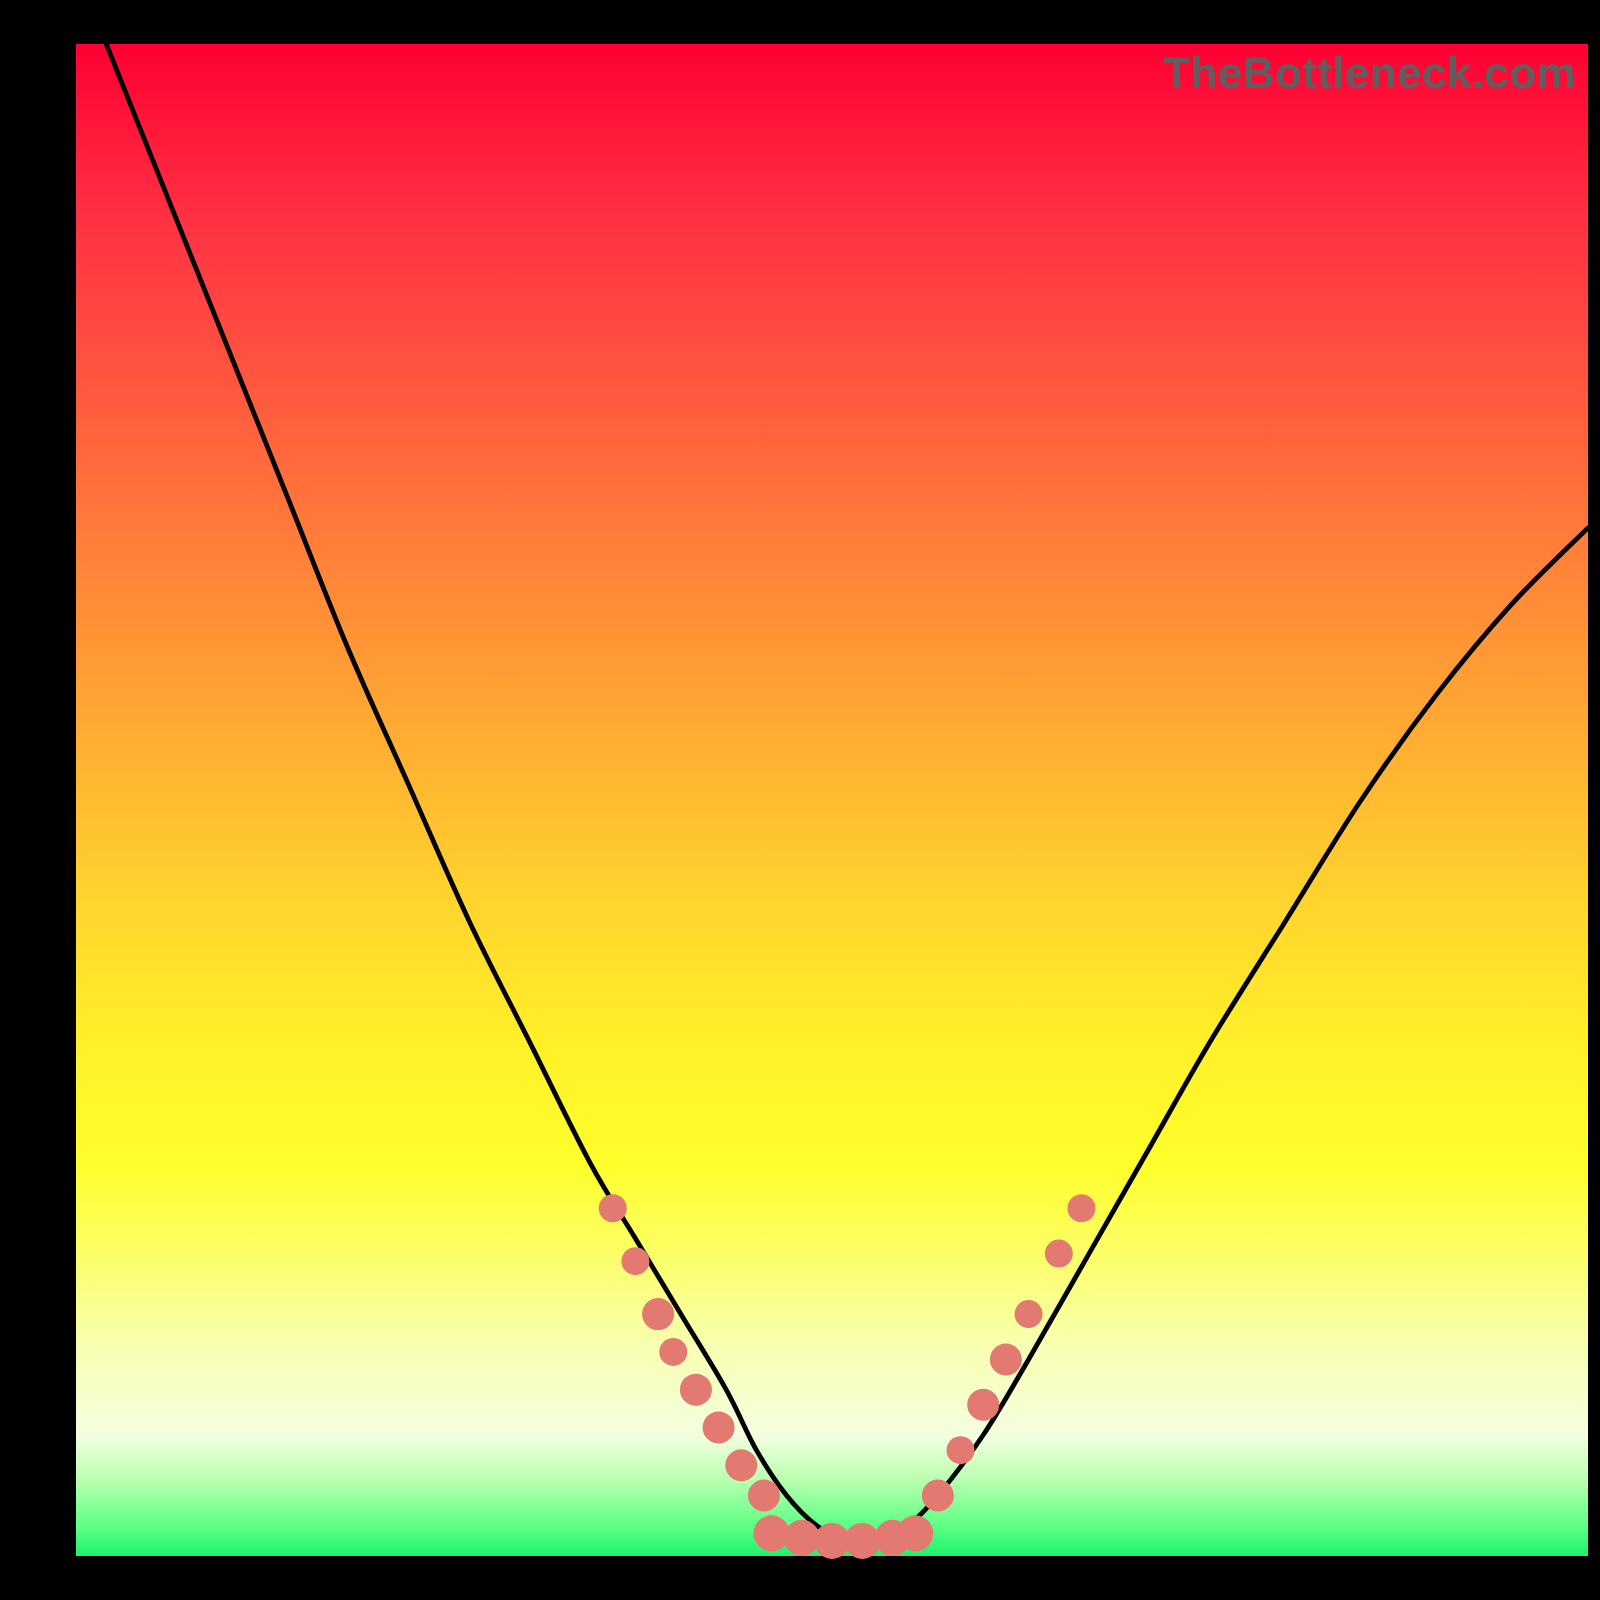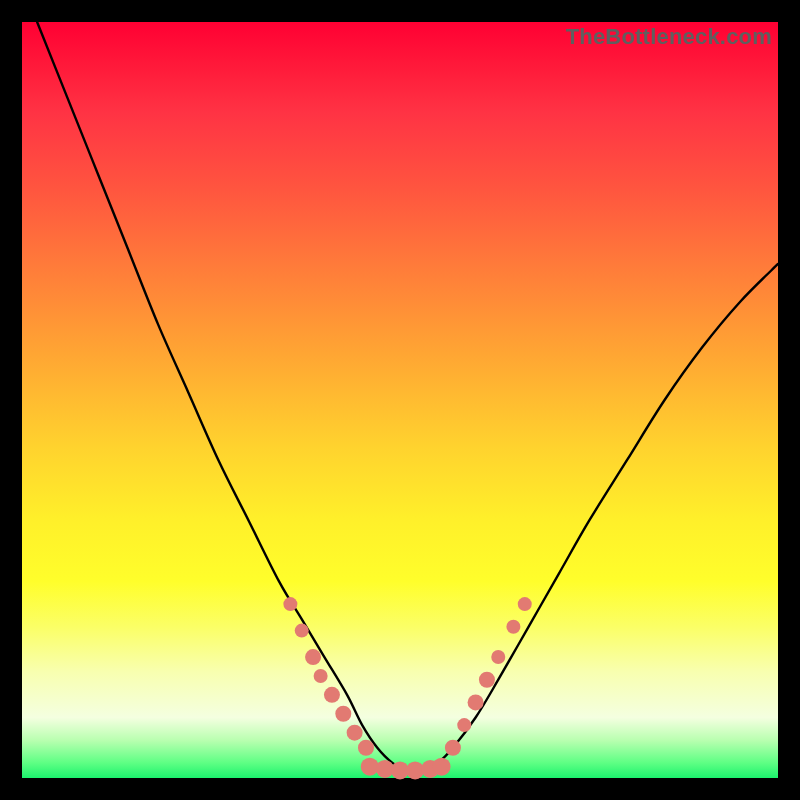--- a/index.html
+++ b/index.html
@@ -13,21 +13,21 @@
   .frame {
     position: absolute;
     left: 22px;
     top: 22px;
     width: 756px;
     height: 756px;
     background: #000;
   }
   .plot-area {
     position: absolute;
-    left: 0;
+    left: 16px;
     top: 0;
     width: 756px;
     height: 756px;
     border-radius: 23px;
   }
   .gradient {
     position: absolute;
     left: 0;
     top: 0;
     width: 756px;

